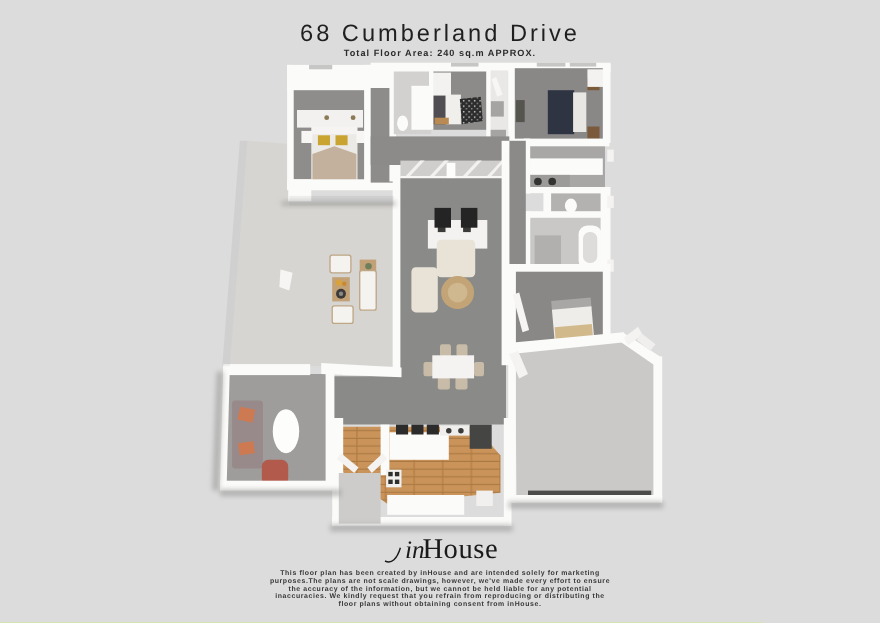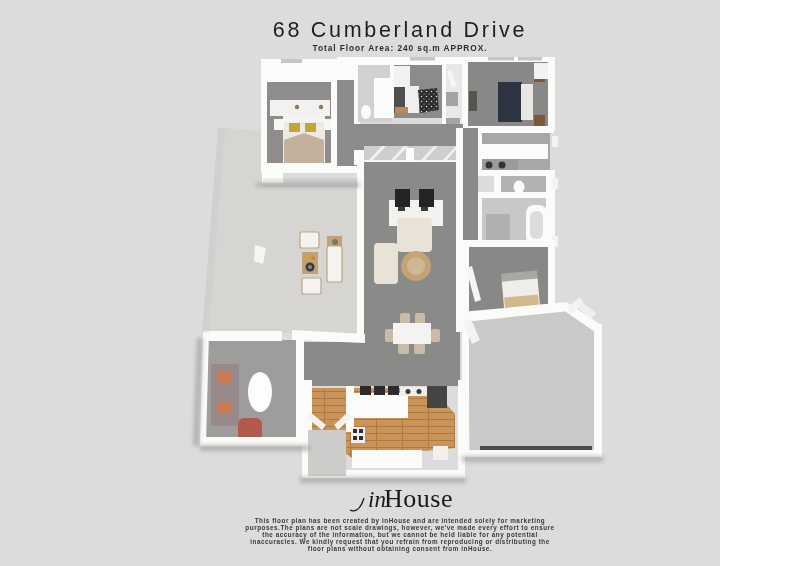--- a/index.html
+++ b/index.html
@@ -1,16 +1,16 @@
 <!DOCTYPE html>
 <html><head>
 <meta charset="utf-8">
 <style>
 html,body{margin:0;padding:0}
-.page{width:720px;height:566px;background:#84cc16;position:relative;overflow:hidden;font-family:"Liberation Sans",sans-serif}
+.page{width:800px;height:566px;background:#84cc16;position:relative;overflow:hidden;font-family:"Liberation Sans",sans-serif}
 </style>
 </head>
 <body>
 <div class="page">
 <svg width="800" height="566" viewBox="0 0 800 566" xmlns="http://www.w3.org/2000/svg">
 <defs>
 <pattern id="wood" width="26" height="7" patternUnits="userSpaceOnUse">
 <rect width="26" height="7" fill="#c9935a"></rect>
 <rect y="6" width="26" height="1" fill="#aa7a42"></rect>
 <rect x="12" y="0" width="1" height="6" fill="#b07a40"></rect>

